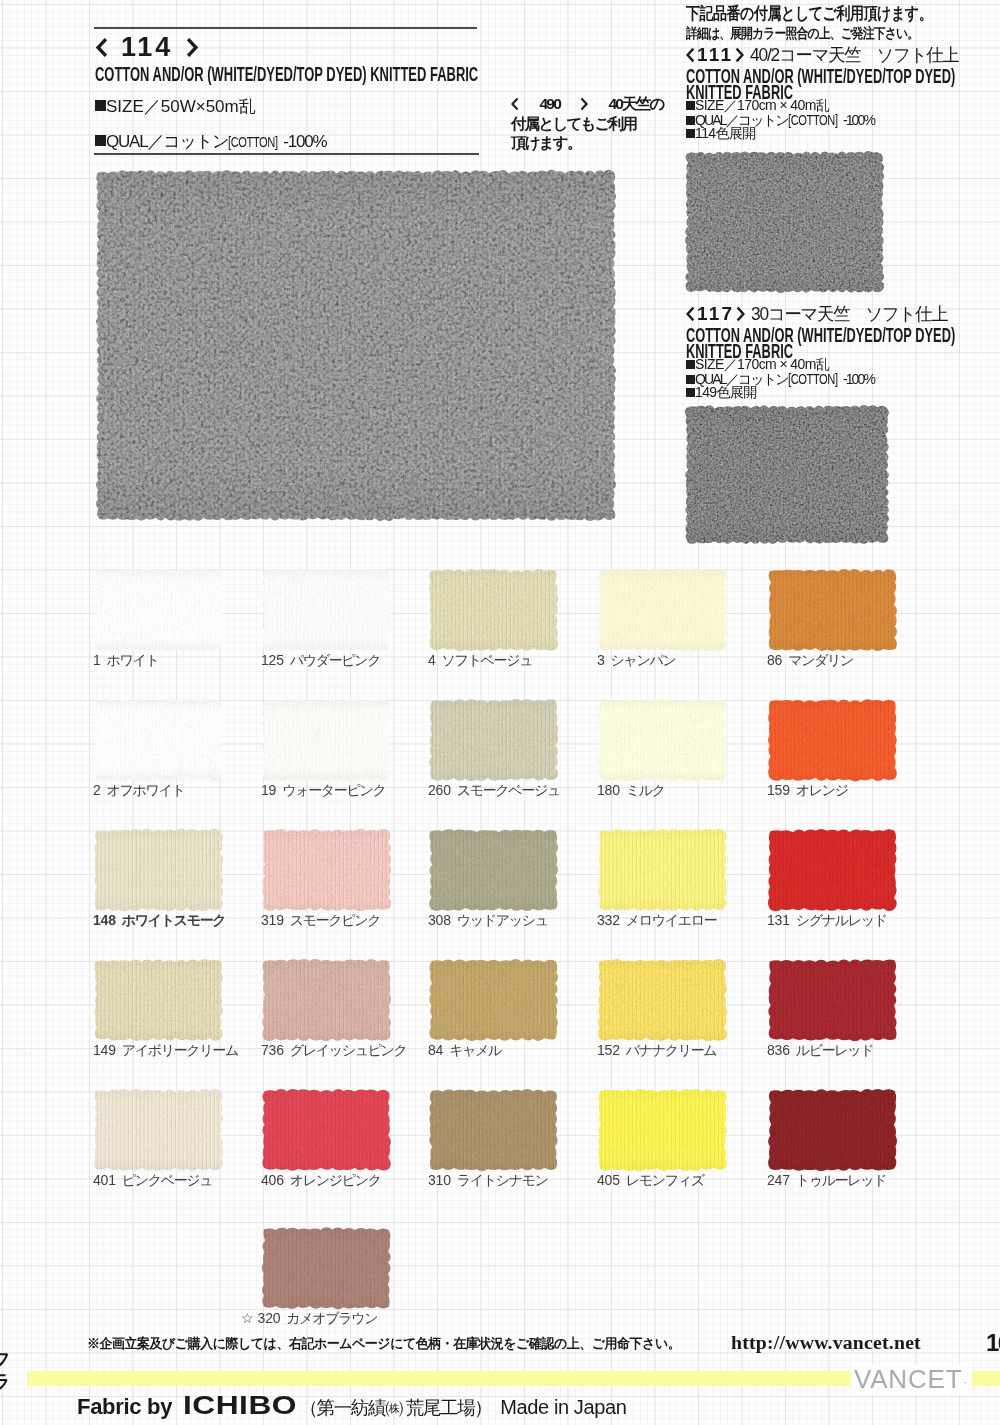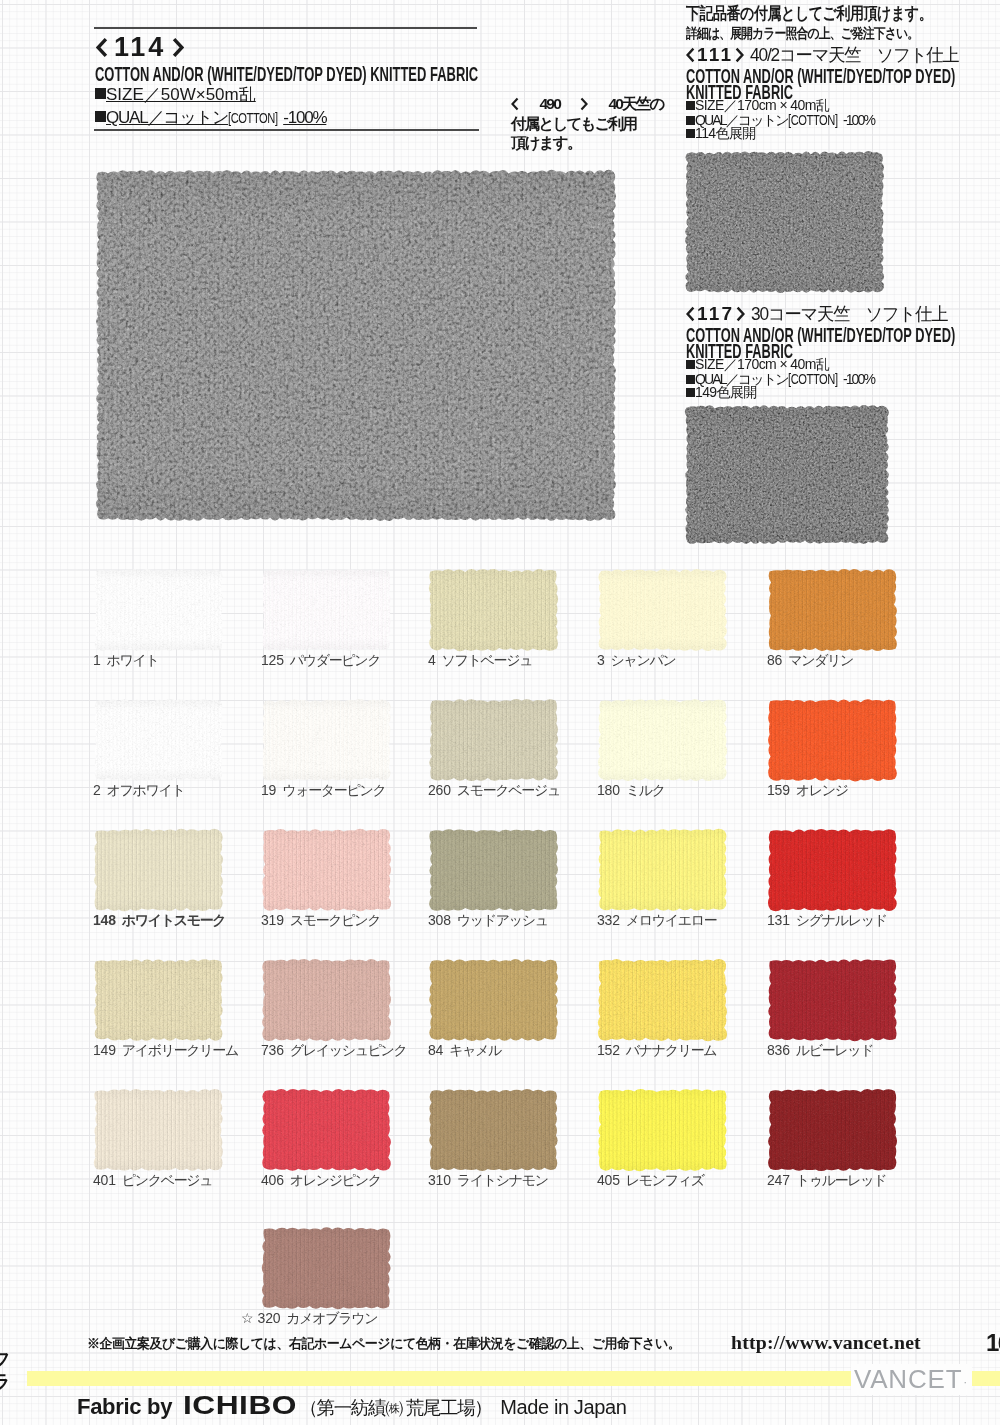--- a/index.html
+++ b/index.html
@@ -26,22 +26,22 @@
 .hdr{position:absolute;left:94px;top:27px;width:385px;}
 .hdr .rule{height:1.8px;background:#4a4a4a;width:383px;}
 .hdr .rule.bot{width:385px;}
 .code114{font-weight:bold;font-size:27px;letter-spacing:2.8px;line-height:1;margin:9px 0 0 2px;
   display:flex;align-items:center;gap:2px;height:19px;}
 .brk{display:inline-block;width:11px;height:21px;}
 .brk svg{display:block}
 .name114{font-size:23px;line-height:1;margin:6px 0 0 1px;letter-spacing:-.5px;height:18px;overflow:visible;}
 .eng114{font-weight:bold;font-size:21px;line-height:1;margin:6px 0 0 1px;height:15px;
   transform:scaleX(0.617);transform-origin:left top;white-space:nowrap;}
-.spec{font-size:17px;line-height:1;margin:8px 0 0 1px;white-space:nowrap;height:15px;
-  transform:scaleX(1.0);transform-origin:left top;letter-spacing:0px;text-decoration:underline;}
+.spec{font-size:17px;line-height:1;margin:20px 0 0 1px;white-space:nowrap;height:15px;
+  transform:scaleX(1.0);transform-origin:left top;letter-spacing:0px;}
 .spec .bx{display:inline-block;width:11px;height:11px;background:#1d1d1d;
   margin-right:0px;vertical-align:0.5px;}
 .mono{display:inline-block;font-size:15.5px;letter-spacing:-.6px;
   transform:scaleX(.72);transform-origin:left center;}
 .spec.q{letter-spacing:-1.2px;}
 .hdr .rule.bot{margin-top:5.5px;}
 
 
 .mainsw{position:absolute;left:95px;top:169px;width:522px;height:353px;}
 
@@ -113,21 +113,21 @@
   <div class="grid" style="--gmaj: rgba(228,228,230,.85); --gmin: rgba(228,228,230,.38);"></div>
 
   <div class="hdr">
     <div class="rule"></div>
     <div class="code114">
         <span class="brk" style="width:12px;height:21px">
           <svg width="12" height="21" viewBox="0 0 12 21" style="display:block">
             <path d="M9.9,2.1 L2.1,10.5 L9.9,18.9" fill="none" stroke="#1d1d1d" stroke-width="3.4" stroke-linecap="butt" stroke-linejoin="miter"></path>
           </svg>
         </span>
-        <span class="codenum" style="margin:0 4px">114</span>
+        <span class="codenum" style="margin:0 11px">114</span>
         <span class="brk" style="width:12px;height:21px">
           <svg width="12" height="21" viewBox="0 0 12 21" style="display:block">
             <path d="M2.1,2.1 L9.9,10.5 L2.1,18.9" fill="none" stroke="#1d1d1d" stroke-width="3.4" stroke-linecap="butt" stroke-linejoin="miter"></path>
           </svg>
         </span>
       </div>
     <div class="eng114">COTTON AND/OR (WHITE/DYED/TOP DYED) KNITTED FABRIC</div>
     <div class="spec"><span class="bx"></span><span>SIZE／50W×50m乱</span></div>
     <div class="spec q"><span class="bx"></span><span>QUAL／コットン<span class="mono" style="margin-right: -13.9073px;">[COTTON]</span>-100%</span></div>
     <div class="rule bot"></div>

